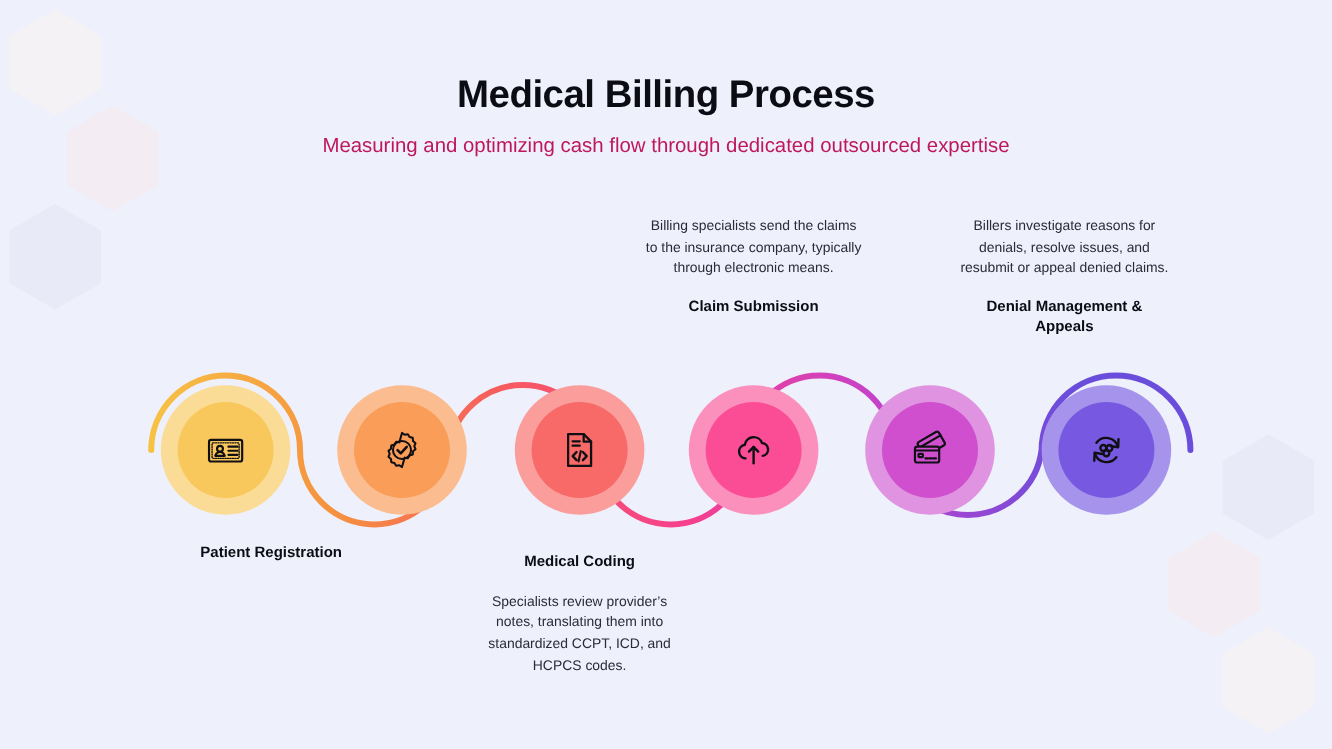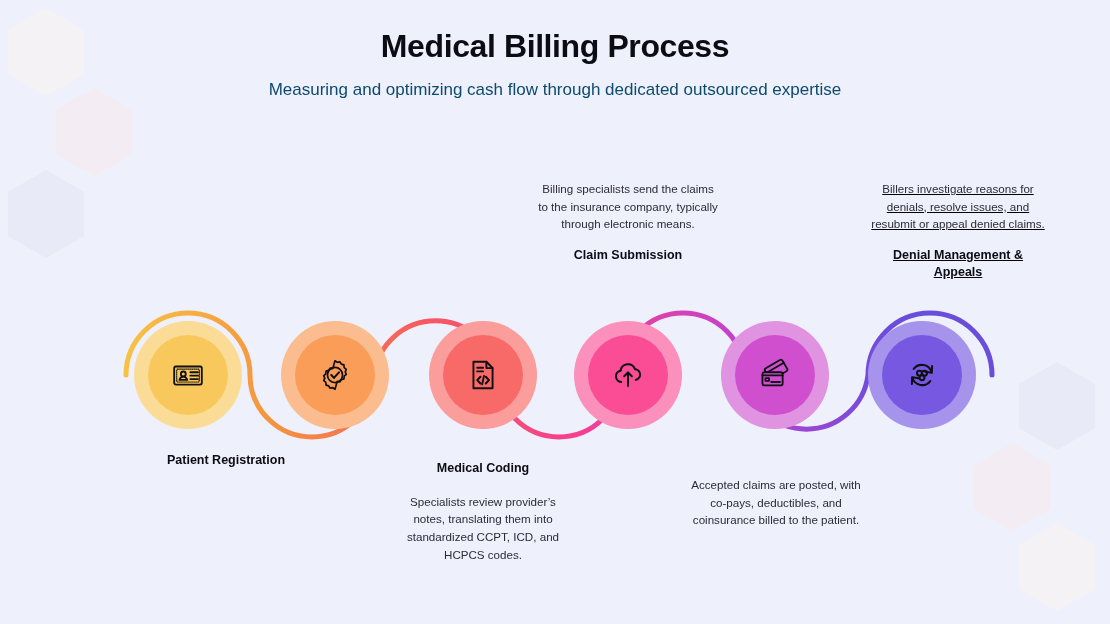--- a/index.html
+++ b/index.html
@@ -11,27 +11,27 @@
     position:relative;
   }
   #stage{position:absolute;inset:0;width:1110px;height:624px;}
 
   
   .hexlayer{position:absolute;inset:0;width:1110px;height:624px;pointer-events:none;z-index:0;}
 
   
   .header{position:absolute;top:0;left:0;width:1110px;z-index:5;text-align:center;}
   .title{
-    margin:0;padding-top:28px;
+    margin:0;padding-top:60px;
     font-size:32px;font-weight:bold;color:#0c0c14;
     letter-spacing:-0.4px;line-height:1.15;
   }
   .subtitle{
     margin:0;padding-top:14px;
-    font-size:17px;font-weight:400;color:#0c4a6e;
+    font-size:17px;font-weight:400;color:#be185d;
     line-height:1.3;
   }
 
   
   .flow{position:absolute;left:0;top:0;width:1110px;height:624px;z-index:2;}
   .svgwave{position:absolute;left:0;top:0;z-index:2;}
 
   .node{position:absolute;z-index:3;}
   .halo{
     position:absolute;border-radius:50%;
@@ -207,21 +207,20 @@
     <p class="stepname">Medical Coding</p>
     <p class="stepdesc">Specialists review provider’s notes, translating them into standardized CCPT, ICD, and HCPCS codes.</p>
   </div>
 
   <div class="block above" style="left:538px;top:180px;width:180px;">
     <p class="stepdesc">Billing specialists send the claims to the insurance company, typically through electronic means.</p>
     <p class="stepname">Claim Submission</p>
   </div>
 
   <div class="block below" style="left:688px;top:460px;width:176px;">
-    <p class="stepdesc">Accepted claims are posted, with co-pays, deductibles, and coinsurance billed to the patient.</p>
-  </div>
-
-  <div class="block above" style="left:868px;top:180px;width:180px;text-decoration:underline;">
+  </div>
+
+  <div class="block above" style="left:797px;top:180px;width:180px;">
     <p class="stepdesc">Billers investigate reasons for denials, resolve issues, and resubmit or appeal denied claims.</p>
     <p class="stepname">Denial Management &amp; Appeals</p>
   </div>
 
 </div>
 
 </body></html>

